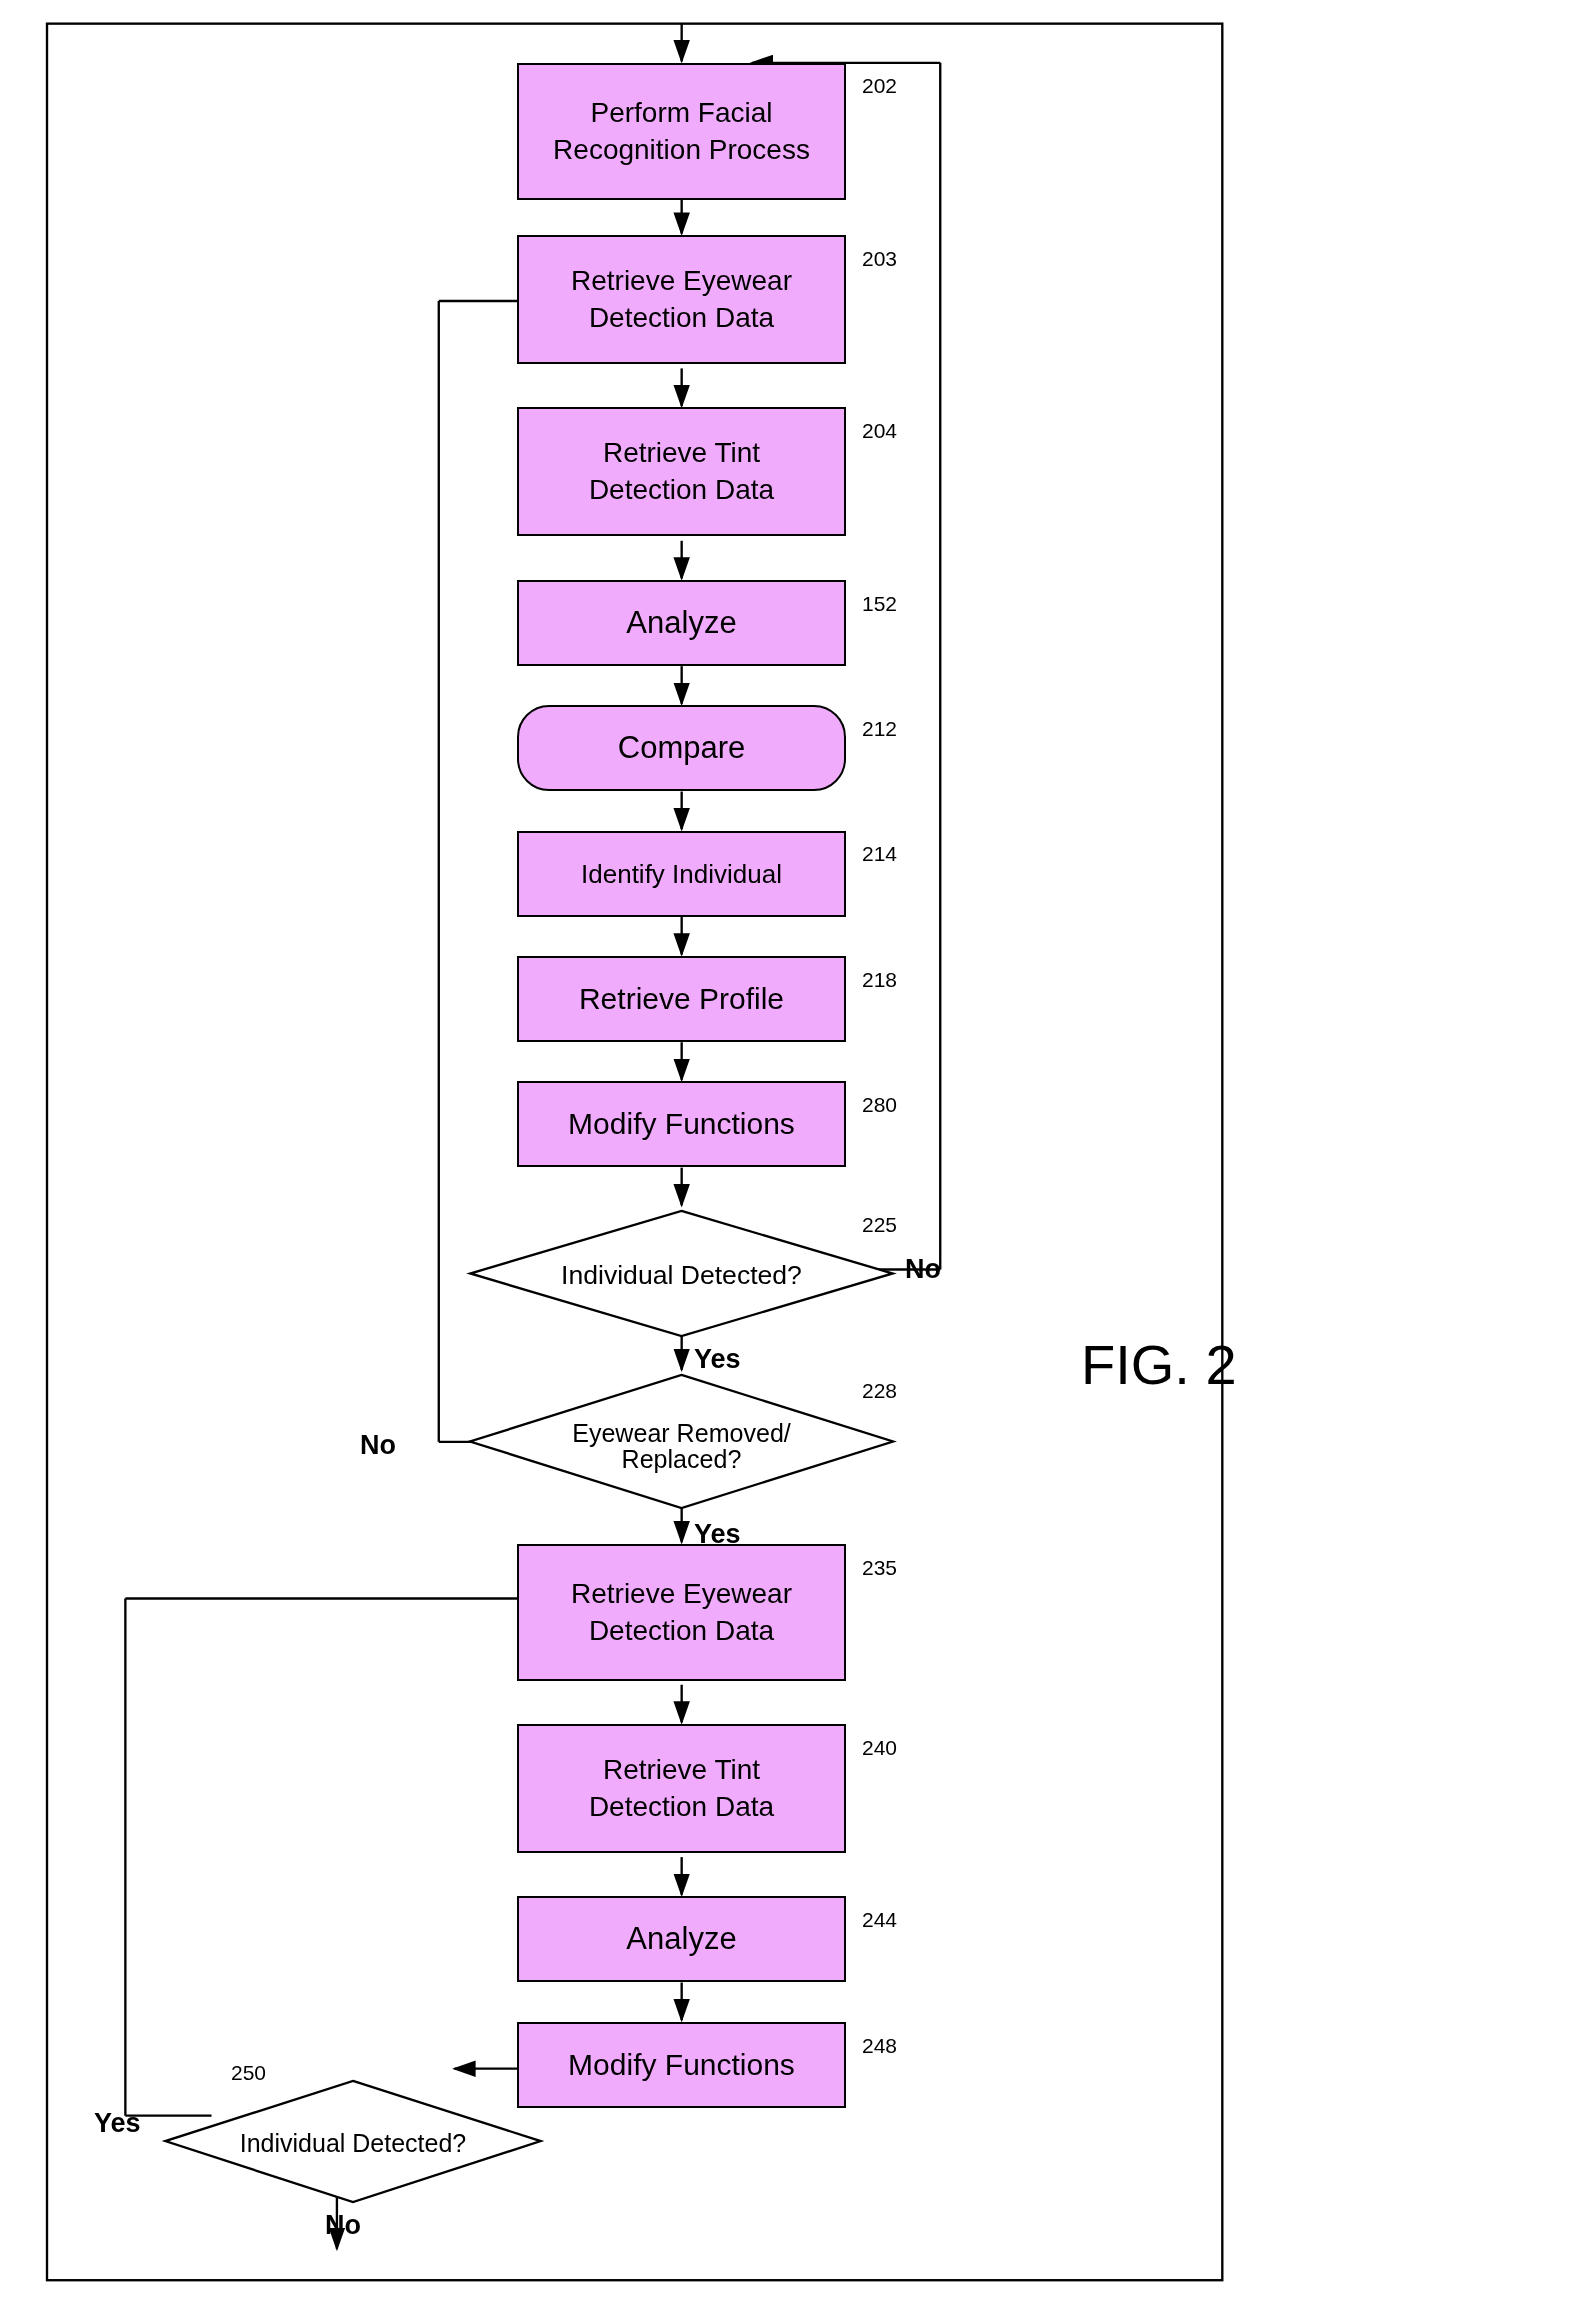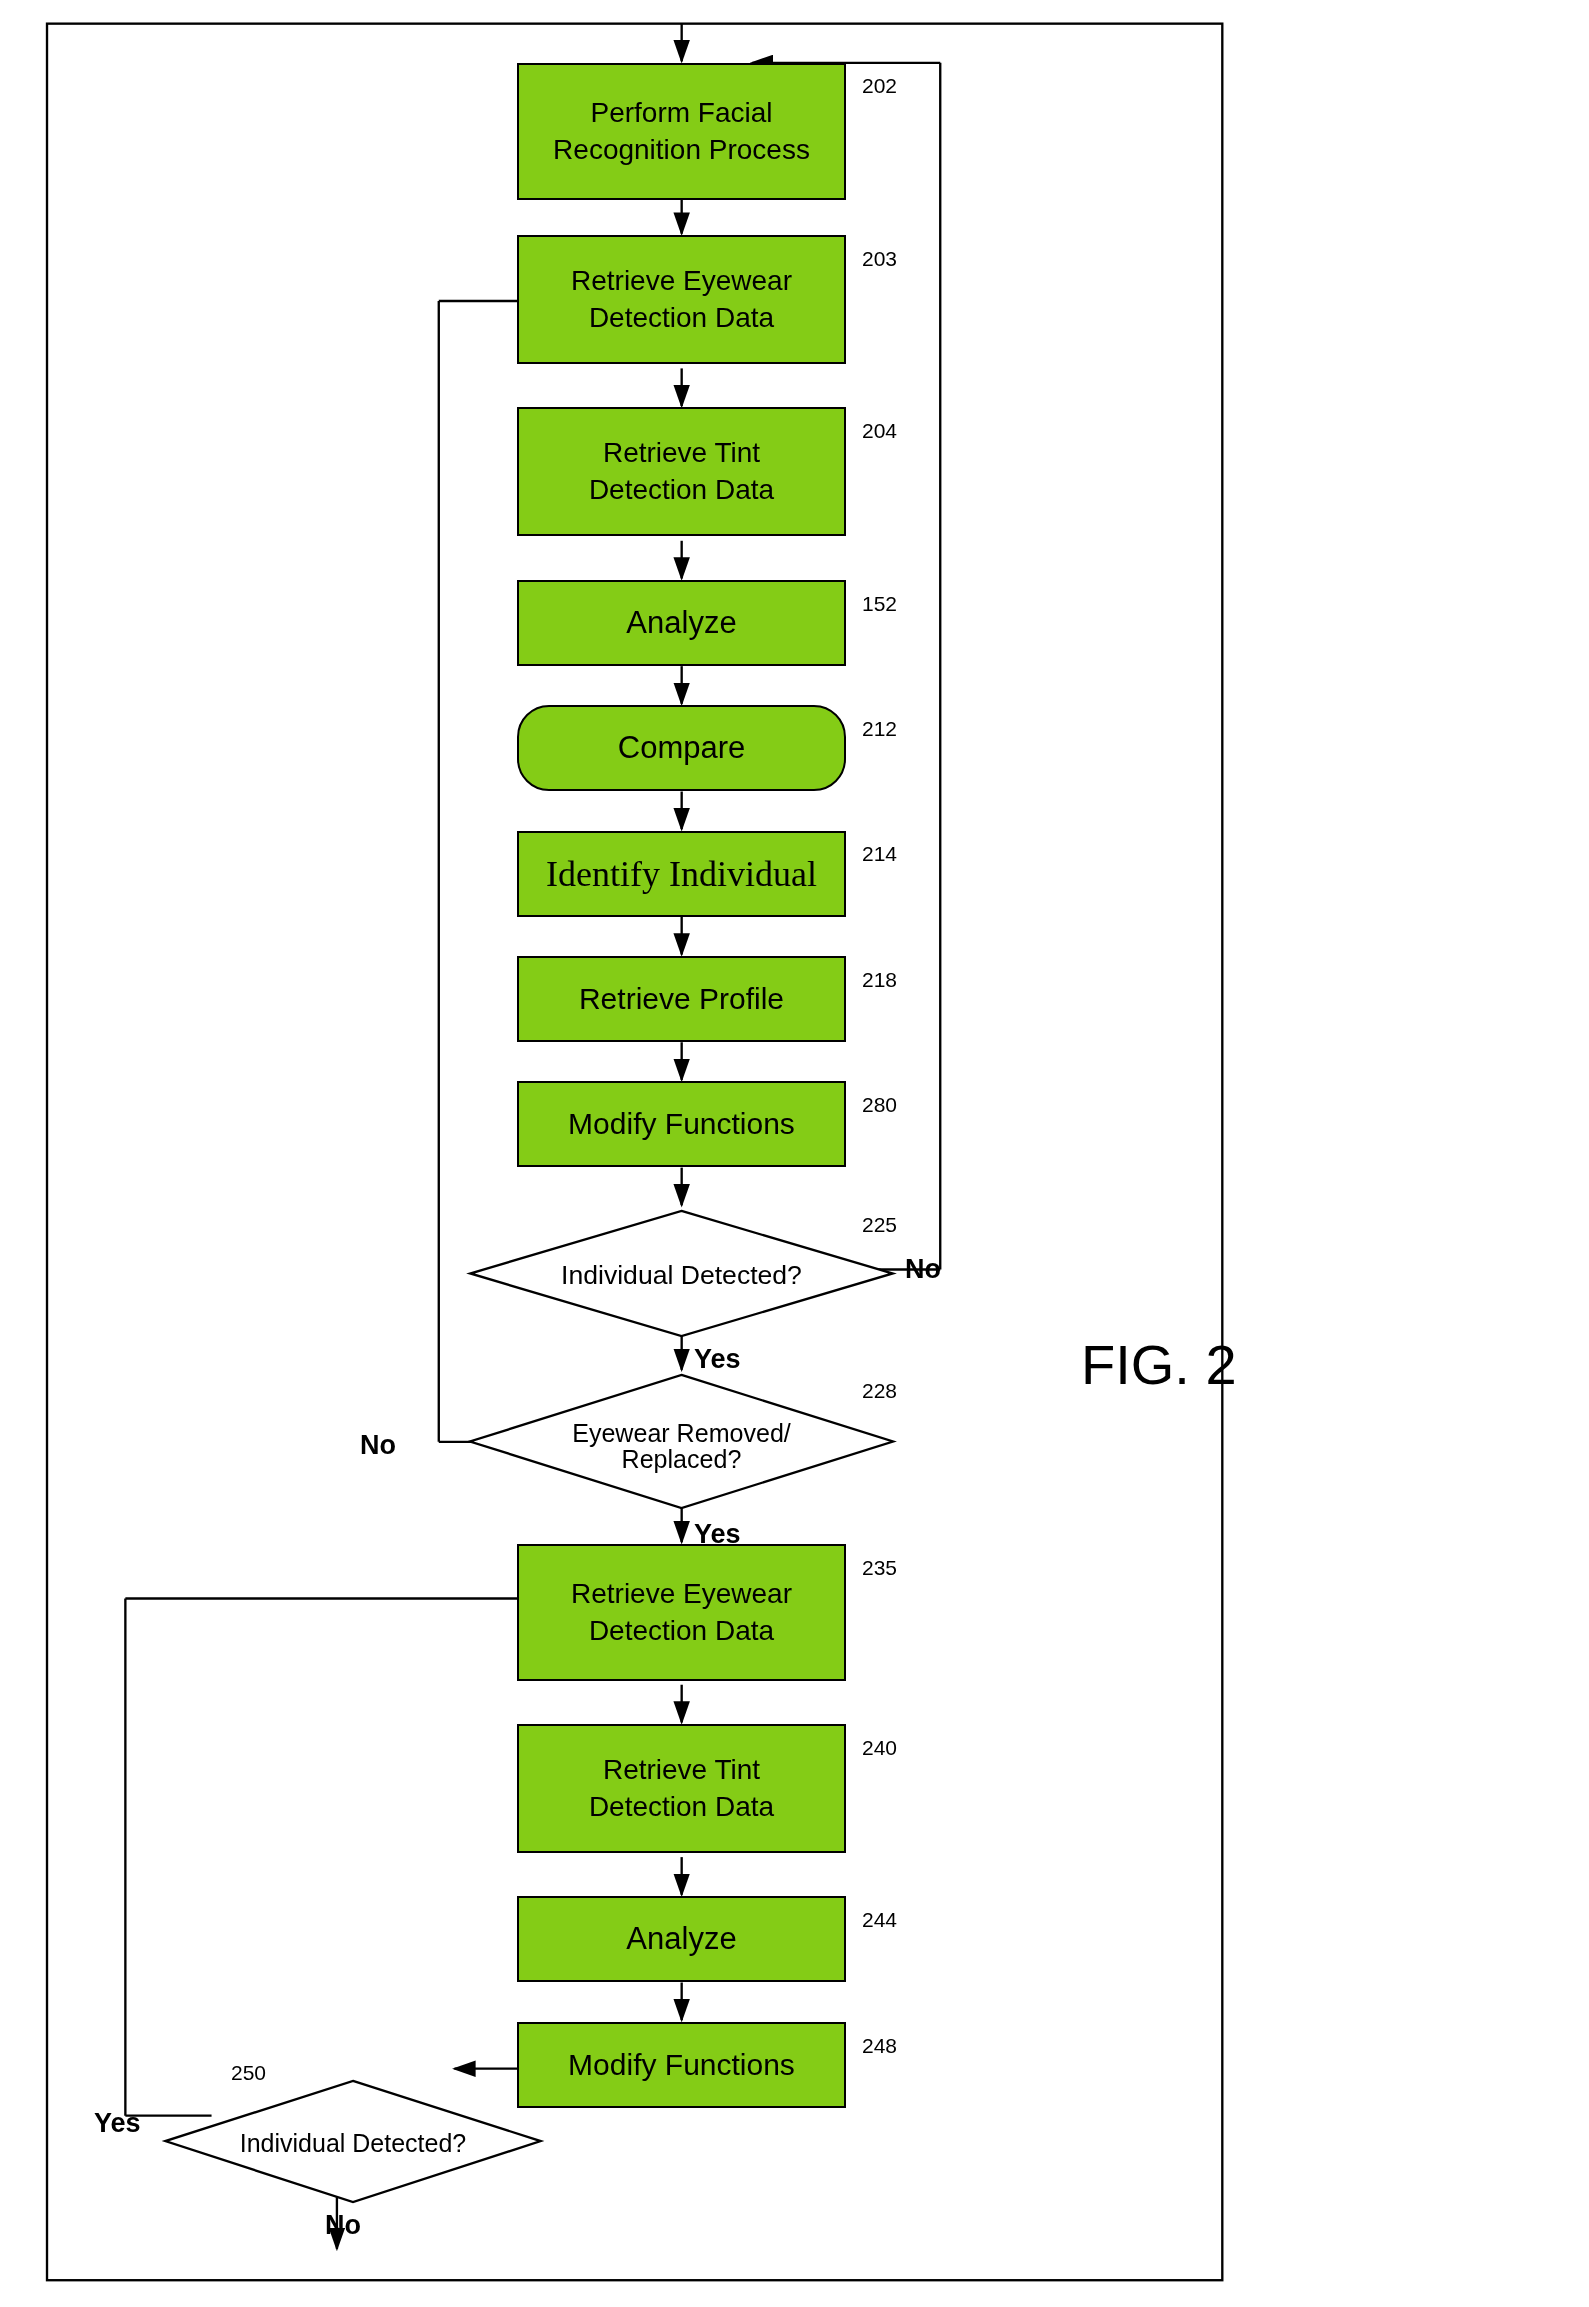--- a/index.html
+++ b/index.html
@@ -14,21 +14,21 @@
     .diagram-container {
       position: relative;
       width: 1589px;
       height: 2307px;
       background: #fff;
     }
     
     .flow-box {
       position: absolute;
       border: 2.4px solid #000;
-      background: #84cc16;
+      background: #f0abfc;
       display: flex;
       align-items: center;
       justify-content: center;
       text-align: center;
       font-size: 28px;
       font-weight: normal;
       font-family: Arial, sans-serif;
     }
     
     .connector-svg {
@@ -141,21 +141,21 @@
     <span style="font-size:31px;">Analyze</span>
   </div>
   <div class="ref-num" style="left:862px; top:592px;">152</div>
 
   <div class="flow-box" style="left:517px; top:705px; width:329px; height:86px;border-radius:32px;">
     <span style="font-size:31px;">Compare</span>
   </div>
   <div class="ref-num" style="left:862px; top:717px;">212</div>
 
   <div class="flow-box" style="left:517px; top:831px; width:329px; height:86px;">
-    <span style="font-size:36px;font-family:Liberation Serif, serif;">Identify Individual</span>
+    <span style="font-size:26px;">Identify Individual</span>
   </div>
   <div class="ref-num" style="left:862px; top:842px;">214</div>
 
   <div class="flow-box" style="left:517px; top:956px; width:329px; height:86px;">
     <span style="font-size:30px;">Retrieve Profile</span>
   </div>
   <div class="ref-num" style="left:862px; top:968px;">218</div>
 
   <div class="flow-box" style="left:517px; top:1081px; width:329px; height:86px;">
     <span style="font-size:30px;">Modify Functions</span>

